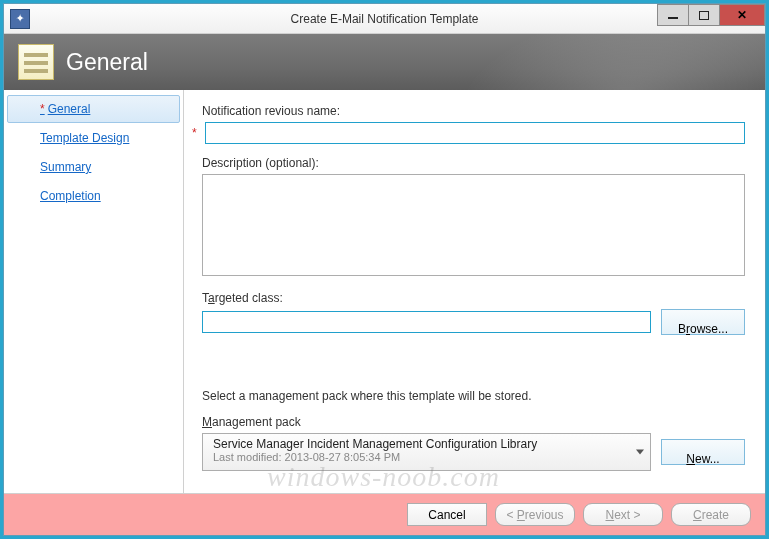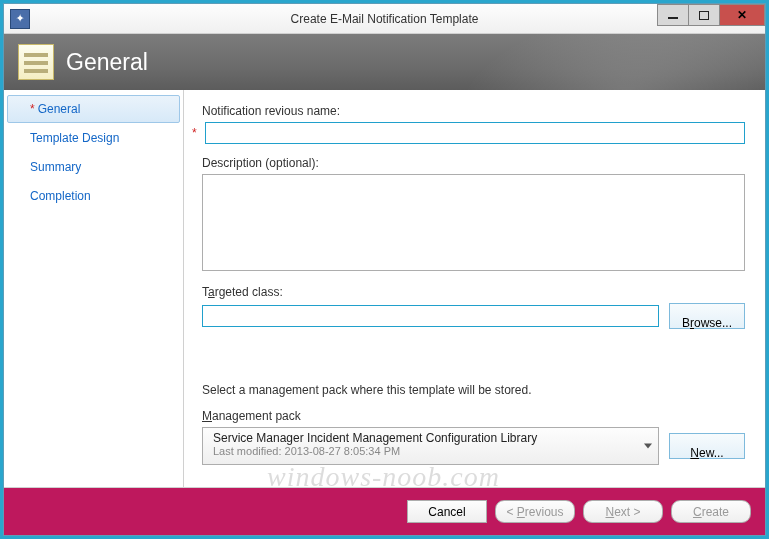--- a/index.html
+++ b/index.html
@@ -116,26 +116,27 @@
       display: flex;
       background: #fff;
       min-height:0;
     }
     .sidebar {
       width: 180px;
       border-right: 1px solid #d0d0d0;
       padding-top: 4px;
     }
     .nav-item {
-      padding: 6px 22px;
+      padding: 6px 32px;
       color: #1467c7;
       cursor: default;
       border:1px solid transparent;
       margin:1px 3px;
       font-size:12px;
+      text-decoration:underline;
     }
     .nav-item.selected {
       background: linear-gradient(#eaf3fb,#d7e9f8);
       border: 1px solid #9ec7e8;
       border-radius:2px;
     }
     .req-star { color: #d02424; margin-right:3px;}
     .content {
       flex: 1;
       padding: 14px 20px 8px 18px;
@@ -164,21 +165,21 @@
       height: 108px;
       border: 1px solid #adadad;
       padding: 4px;
       resize: none;
       font-family:inherit;
       font-size:12px;
     }
     .inline-row { display:flex; gap:10px; align-items:center; margin-bottom:14px;}
     .inline-row .text-input { flex:1; }
     .side-btn {
-      width: 76px;
+      width: 84px;
       height: 23px;
       background: linear-gradient(#f7fbfd,#e4f1f9);
       border: 1px solid #7ebadc;
       font-size: 12px;
       cursor: default;
       padding:12px;
     }
     .side-btn .u { text-decoration: underline; }
     .helper { margin-bottom: 12px; margin-top: 40px; }
     .dropdown {
@@ -194,28 +195,28 @@
       right:6px; top:50%;
       transform:translateY(-50%);
       width:0;height:0;
       border-left:4px solid transparent;
       border-right:4px solid transparent;
       border-top:5px solid #555;
     }
     .dd-main { font-size:12px; color:#222; }
     .dd-sub { font-size:11px; color:#888; }
     .footer {
-      height: 48px;
+      height: 42px;
       border-top: 1px solid #d0d0d0;
       display: flex;
       justify-content: flex-end;
       align-items: center;
       gap: 8px;
       padding: 5px 14px;
-      background:#be185d;
+      background:#fca5a5;
     }
     .footer-btn {
       min-width: 80px;
       height: 23px;
       border: 1px solid #adadad;
       background: linear-gradient(#fdfdfd,#efefef);
       font-size:12px;
       padding:0 8px;
       cursor: default;
     }

